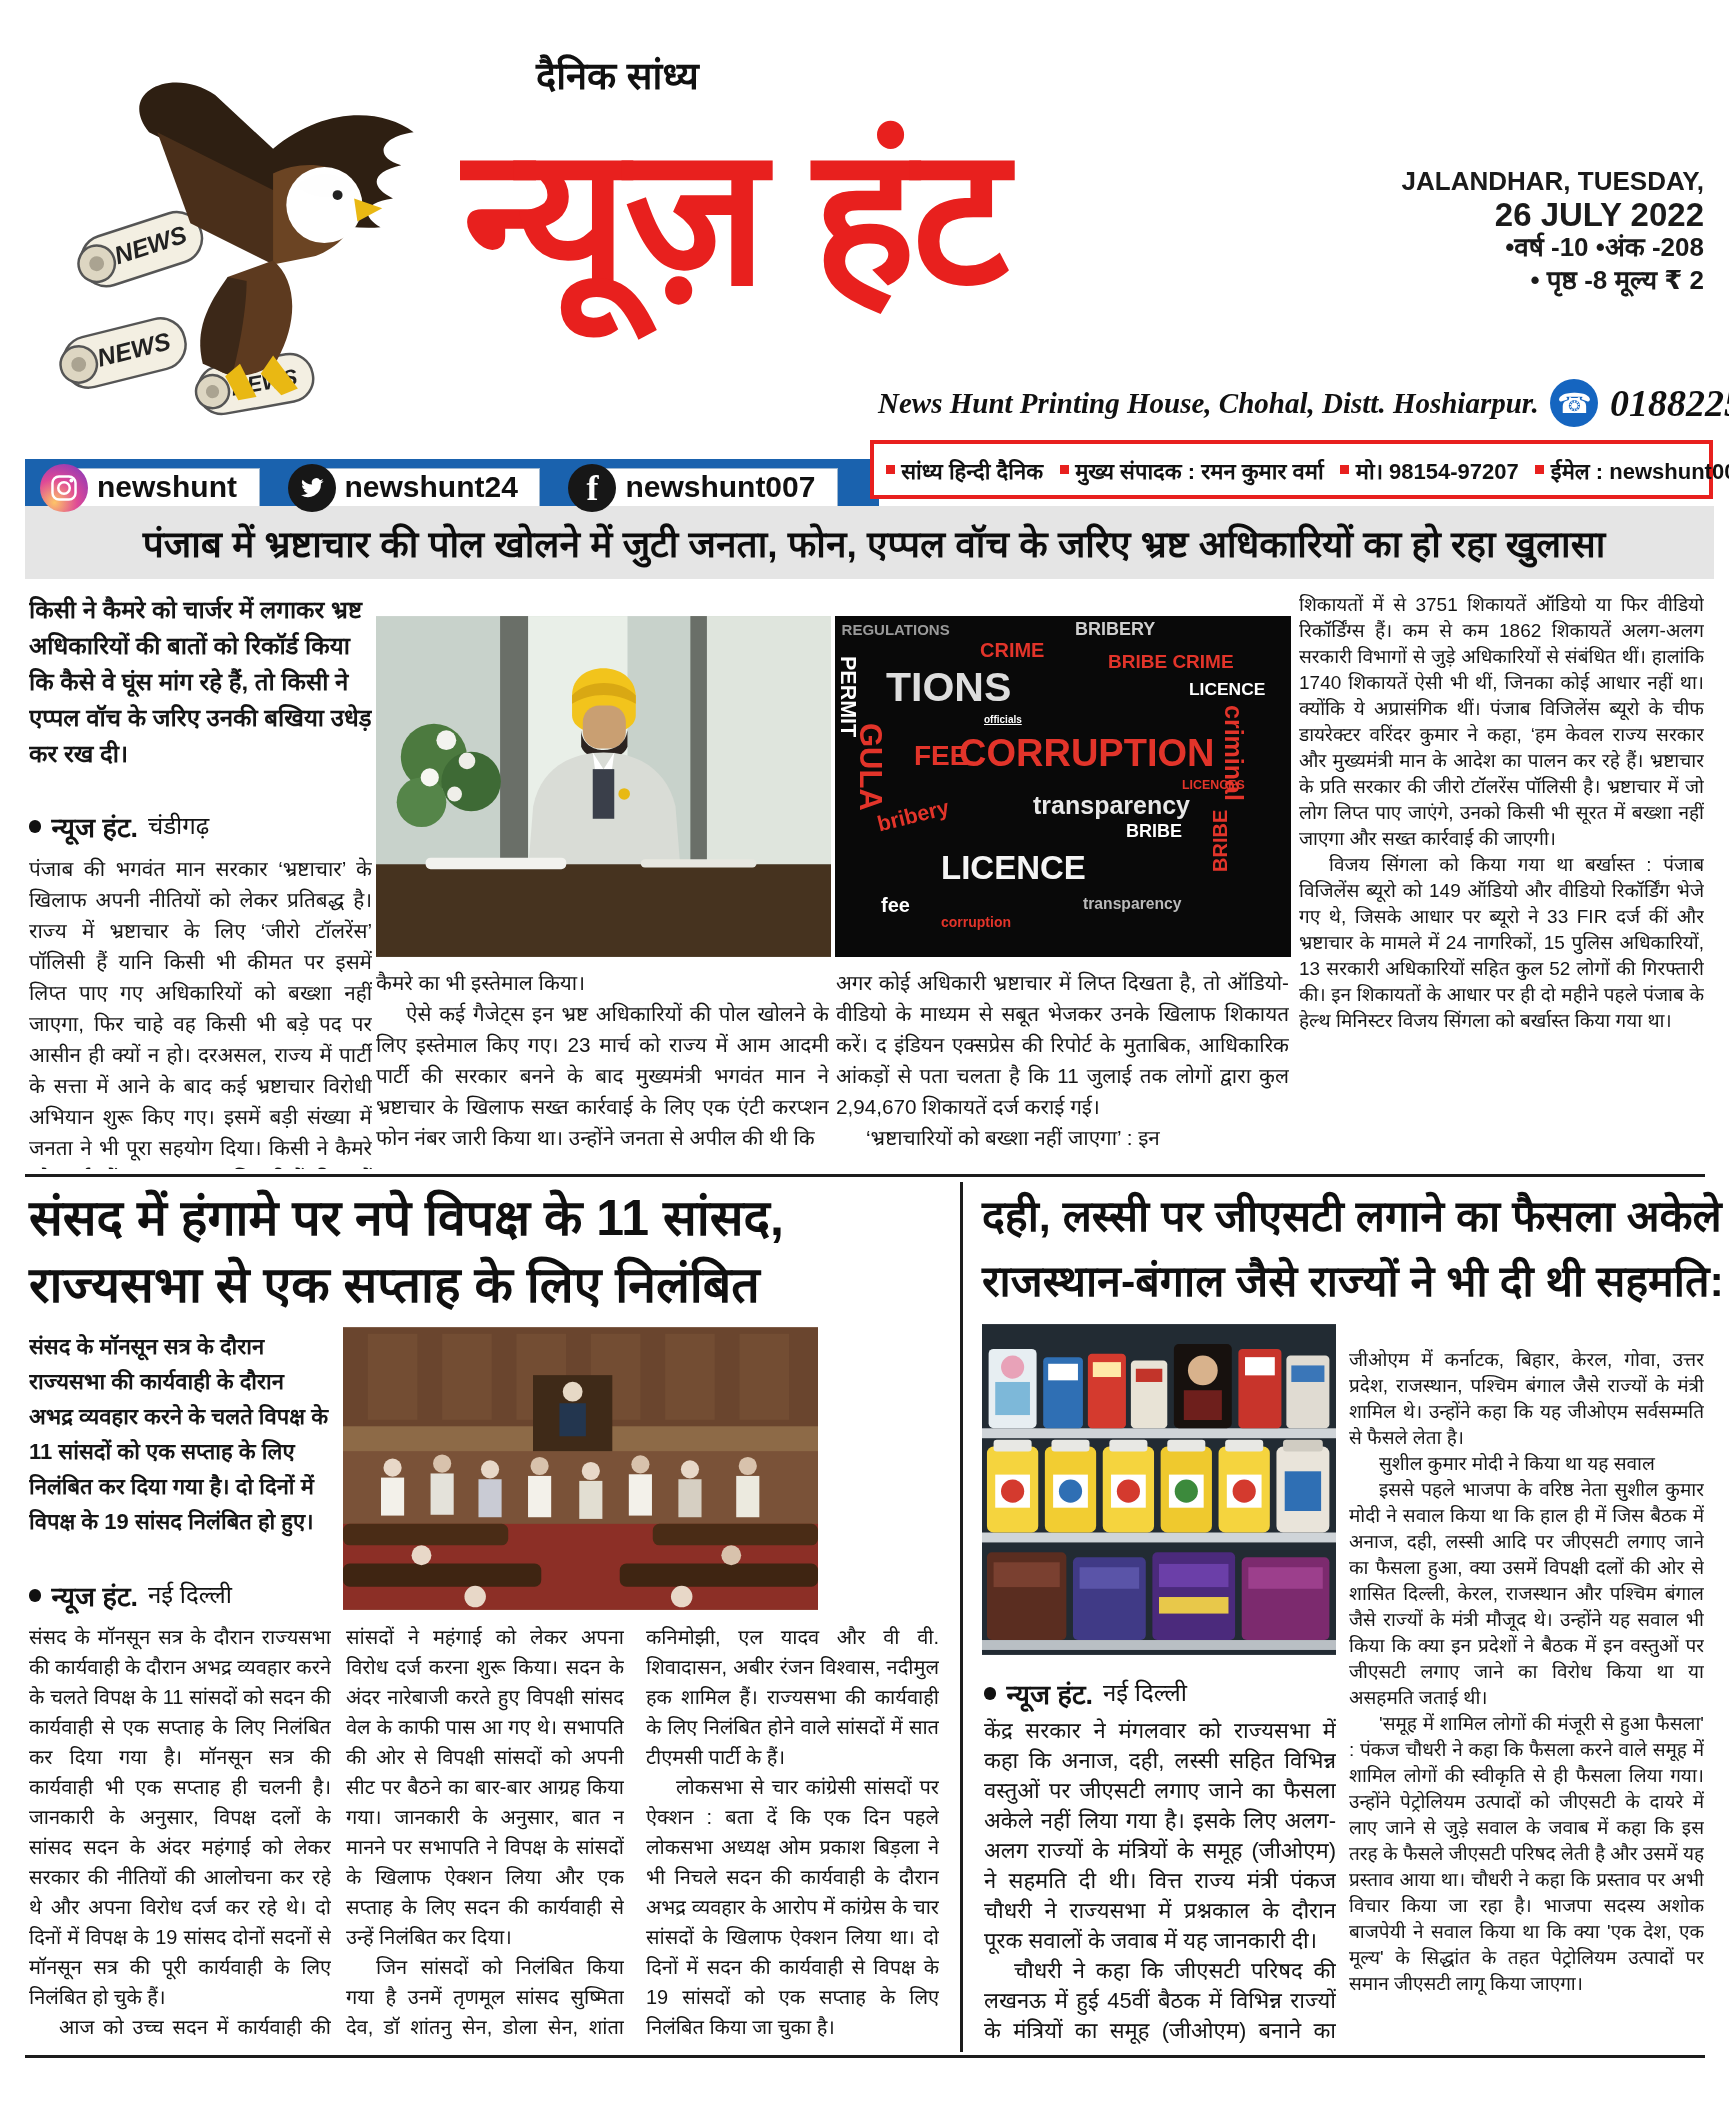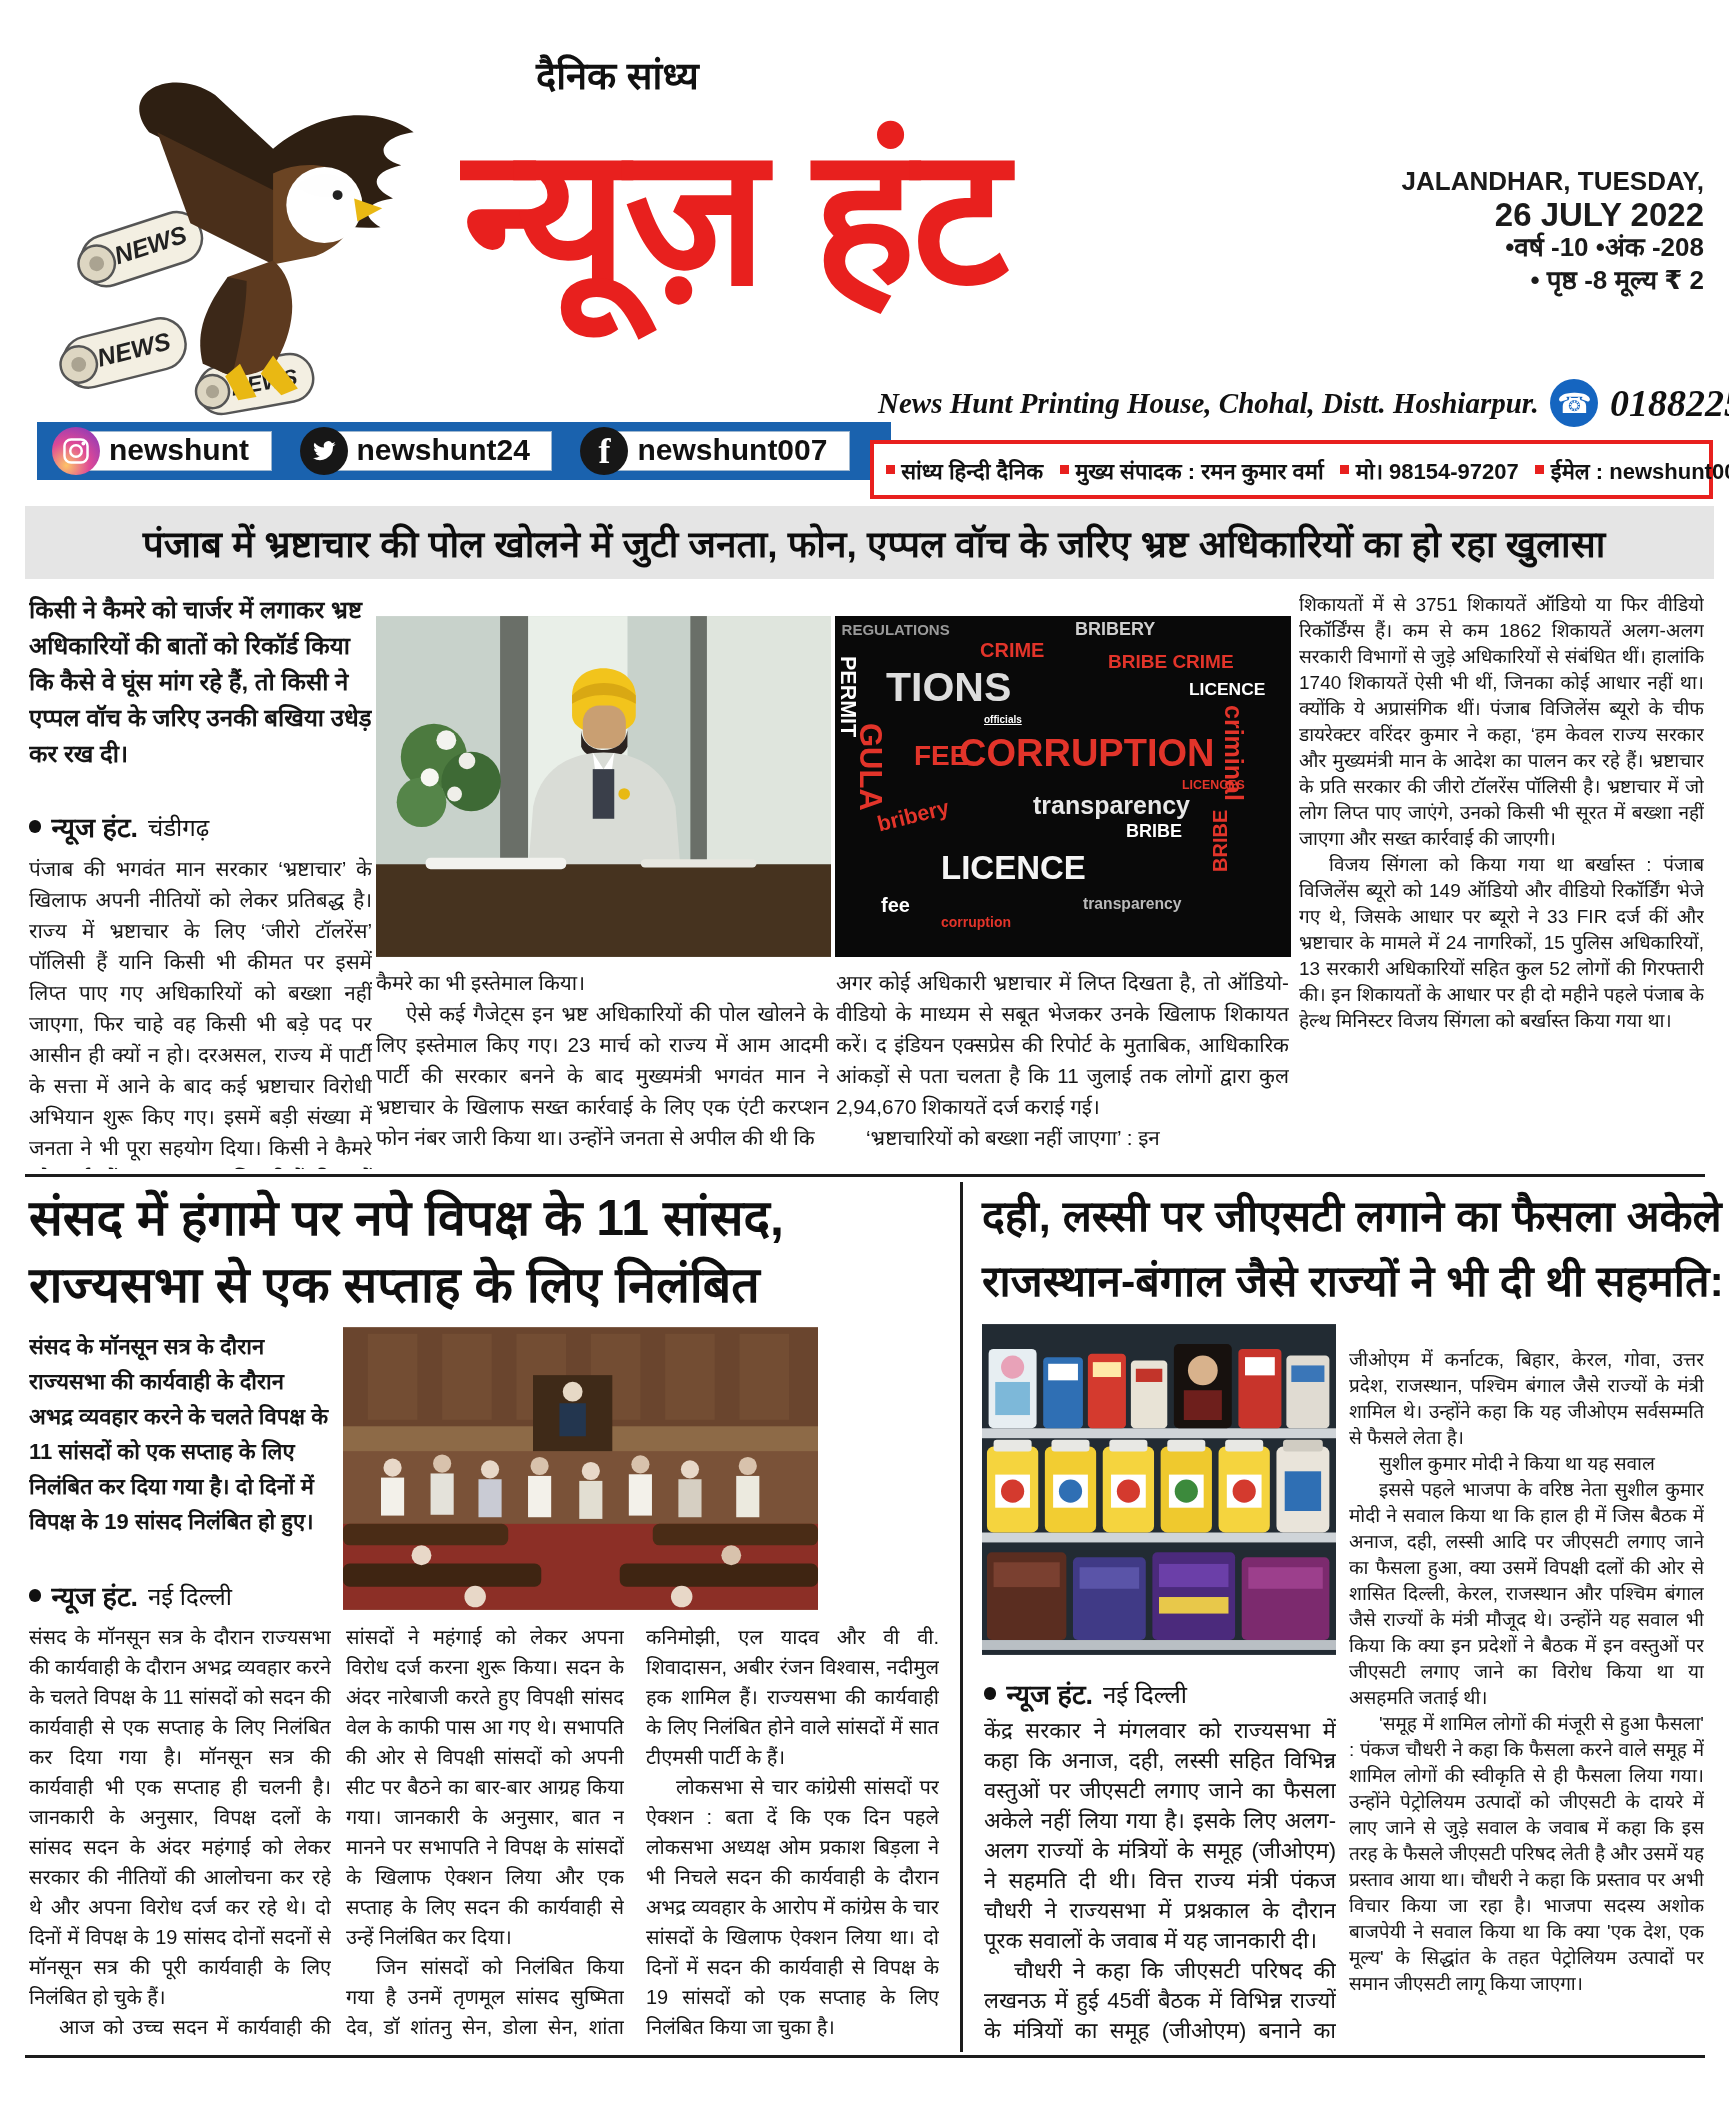--- a/index.html
+++ b/index.html
@@ -32,21 +32,21 @@
   .banner{background:#e5e5e5;display:flex;align-items:center;justify-content:center;
           font-size:37px;font-weight:800;color:#0d0d0d;white-space:nowrap;padding-left:9px;}
   
   .col{position:absolute;text-align:justify;overflow:hidden;color:#161616;}
   .paras p{margin:0;text-indent:30px;}
   .paras p:first-child{text-indent:0;}
   .body-text{font-size:20.7px;line-height:31px;}
   .body-small{font-size:19px;line-height:26px;}
   .intro-bold{font-weight:700;font-size:24px;line-height:36px;text-align:left;}
   .intro-bold2{font-weight:700;font-size:22px;line-height:35px;text-align:left;}
-  .byline{display:flex;align-items:center;gap:10px;white-space:nowrap;}
+  .byline{display:flex;align-items:flex-start;gap:10px;white-space:nowrap;}
   .byline .dot{width:12.4px;height:12.4px;border-radius:50%;background:#111;align-self:center;flex:none;}
   .byline .brand{font-weight:800;font-size:27px;}
   .byline .city{font-size:24px;}
   .headline-xl{font-weight:800;color:#101010;white-space:nowrap;}
   .rule{position:absolute;background:#1c1c1c;}
   
   .cloud{position:absolute;background:#090909;overflow:hidden;}
   .cloud span{position:absolute;font-weight:800;white-space:nowrap;transform-origin:left top;font-family:"Liberation Sans","DejaVu Sans",sans-serif;}
   .photo{position:absolute;overflow:hidden;}
 </style>
@@ -104,21 +104,21 @@
   </div>
 
   <div class="abs printer-row" style="left:878px;top:379px;width:843px;">
     <span class="printer">News Hunt Printing House, Chohal, Distt. Hoshiarpur.</span>
     <span class="phone-circle">
         <span>☎</span>
       </span>
     <span class="phone-big">01882258911</span>
   </div>
 
-  <div class="abs blue-bar" style="left:25px;top:422px;width:839px;height:58px;margin-left:12px;">
+  <div class="abs blue-bar" style="left:25px;top:459px;width:839px;height:58px;">
     <div class="soc">
       <div class="icon-circle ig">
         <svg width="28" height="28" viewBox="0 0 34 34">
             <rect x="3" y="3" width="28" height="28" rx="8" fill="none" stroke="#fff" stroke-width="3"></rect>
             <circle cx="17" cy="17" r="7" fill="none" stroke="#fff" stroke-width="3"></circle>
             <circle cx="26" cy="8" r="2.4" fill="#fff"></circle>
           </svg>
       </div>
       <span class="pill">newshunt</span>
     </div>

